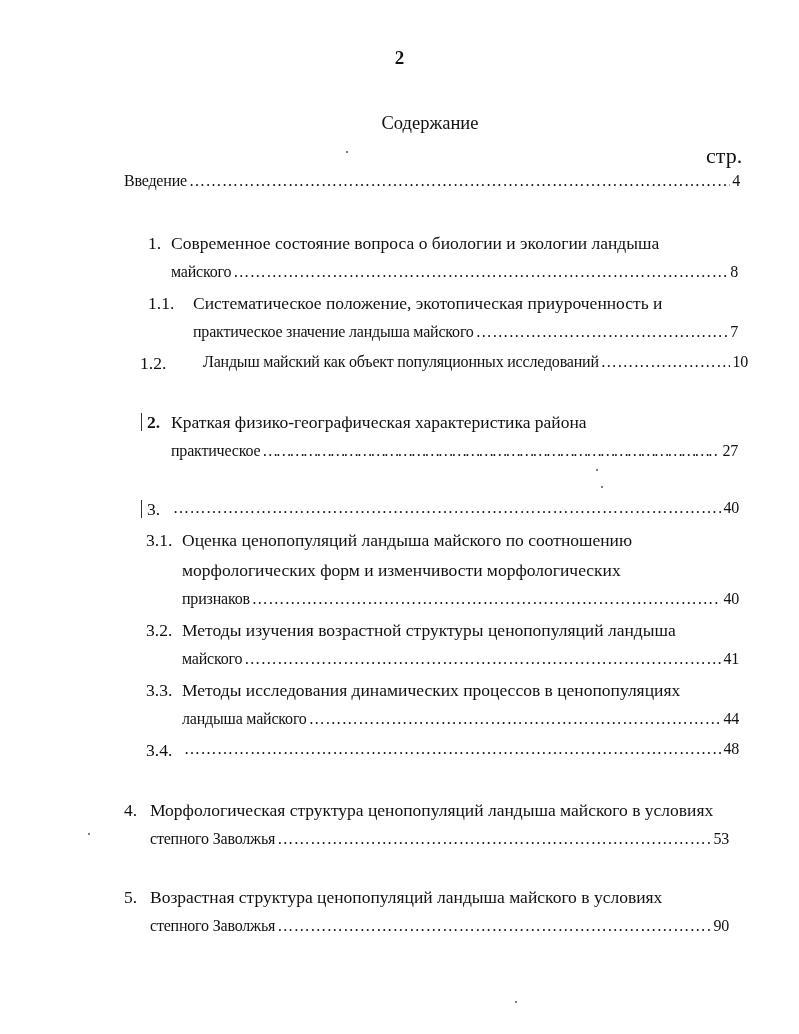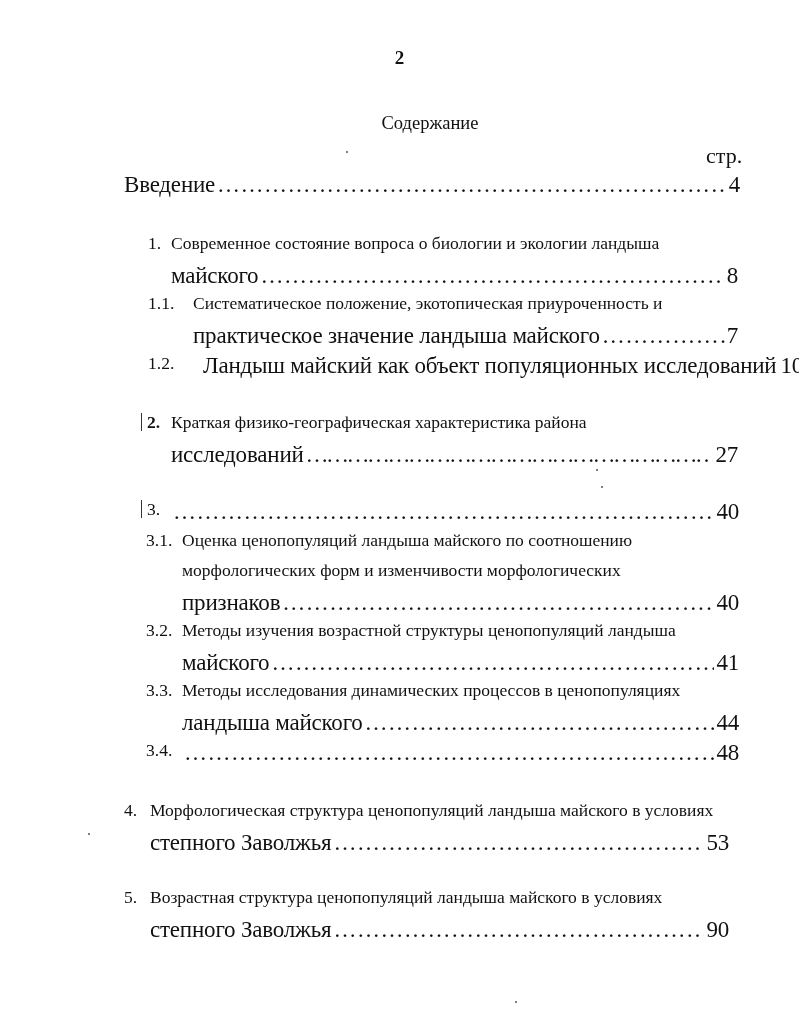--- a/index.html
+++ b/index.html
@@ -6,21 +6,21 @@
   body {
     width: 799px; height: 1034px; position: relative; overflow: hidden;
     font-family: "Liberation Serif", "DejaVu Serif", serif;
     color: #111111;
     font-size: 17.5px;
   }
   .abs { position: absolute; white-space: nowrap; }
   .page-num { left: 0; width: 799px; top: 47px; text-align: center; font-size: 19px; font-weight: bold; }
   .toc-title { left: 0; width: 860px; top: 113px; text-align: center; font-size: 18.5px; }
   .page-col { left: 706px; top: 143px; font-size: 22px; }
-  .line { position: absolute; display: flex; align-items: flex-start; font-size: 23px; letter-spacing: -0.2px; }
+  .line { position: absolute; display: flex; align-items: flex-start; font-size: 16px; letter-spacing: -0.2px; }
   .line .txt { white-space: nowrap; }
   .line .dots { flex: 1; overflow: hidden; white-space: nowrap; letter-spacing: 0.5px; margin: 0 2px; }
   .line .dots::before { content: "…………………………………………………………………………………………………………………………………………"; }
   .line .pg { white-space: nowrap; }
   .num { position: absolute; white-space: nowrap; font-size: 17.5px; }
   .bar { position: absolute; width: 1px; height: 18px; background: #333; }
   .speck { position: absolute; width: 2px; height: 2px; background: #555; border-radius: 1px; }
 </style>
 </head>
 <body>
@@ -46,32 +46,32 @@
   </div>
 
   <div class="num" style="left:148px; top:293px;">1.1.</div>
   <div class="abs" style="left:193px; top:293px;">Систематическое положение, экотопическая приуроченность и</div>
   <div class="line" style="left:193px; top:323px; width:545px;">
     <span class="txt">практическое значение ландыша майского</span>
     <span class="dots"></span>
     <span class="pg">7</span>
   </div>
 
-  <div class="num" style="left:148px; top:353px;">1.2.</div>
+  <div class="num" style="left:140px; top:353px;">1.2.</div>
   <div class="line" style="left:203px; top:353px; width:545px;">
     <span class="txt">Ландыш майский как объект популяционных исследований</span>
     <span class="dots"></span>
     <span class="pg">10</span>
   </div>
 
   <div class="bar" style="left:141px; top:413px;"></div>
   <div class="num" style="left:147px; top:412px; font-weight:bold;">2.</div>
   <div class="abs" style="left:171px; top:412px;">Краткая физико-географическая характеристика района</div>
   <div class="line" style="left:171px; top:442px; width:567px;">
-    <span class="txt">исследований</span>
+    <span class="txt">практическое</span>
     <span class="dots" style="letter-spacing:-2.5px;"></span>
     <span class="pg">27</span>
   </div>
 
   <div class="bar" style="left:141px; top:500px;"></div>
   <div class="num" style="left:147px; top:499px;">3.</div>
   <div class="line" style="left:171px; top:499px; width:568px;">
     <span class="dots"></span>
     <span class="pg">40</span>
   </div>

